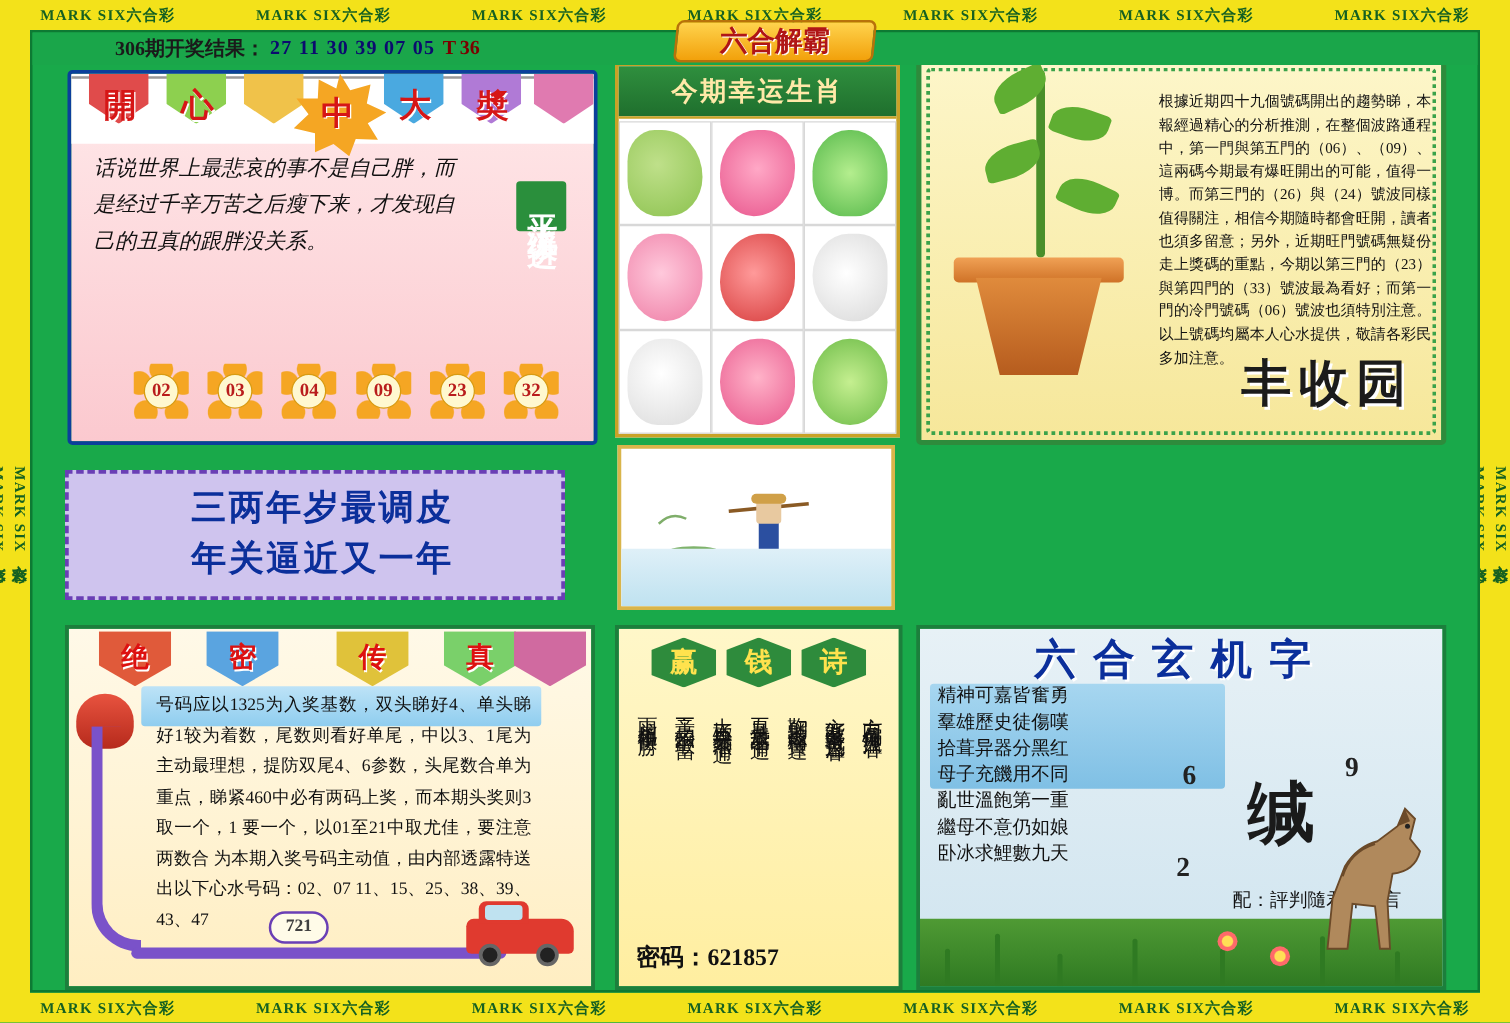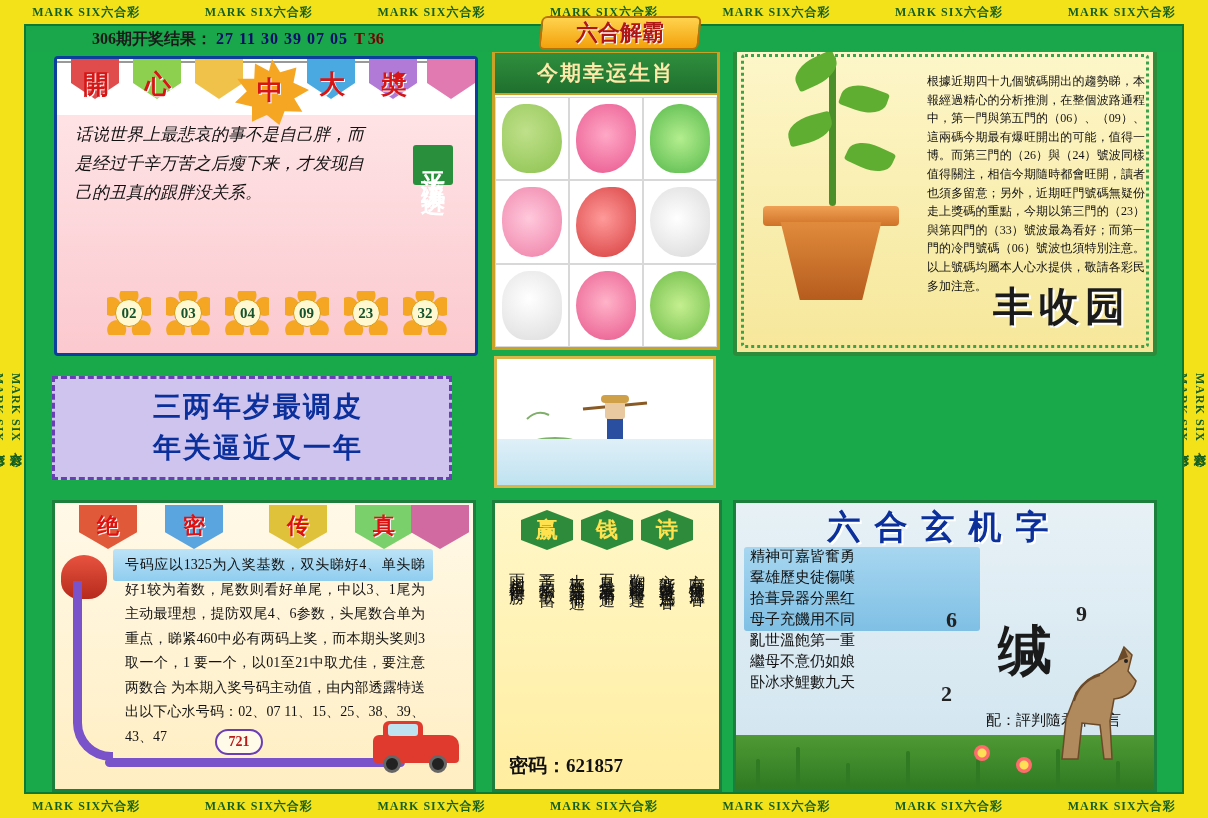--- a/index.html
+++ b/index.html
@@ -141,21 +141,21 @@
       radial-gradient(circle at 90% 35%, #f5a623 9px, transparent 10px),
       radial-gradient(circle at 78% 88%, #f5a623 9px, transparent 10px),
       radial-gradient(circle at 22% 88%, #f5a623 9px, transparent 10px),
       radial-gradient(circle at 10% 35%, #f5a623 9px, transparent 10px);
   }
   .flower .core {
     position:relative; width:28px; height:28px; border-radius:50%;
     background:#fff8d0; border:1px solid #d89b12;
     display:flex; align-items:center; justify-content:center;
     font-family:"Liberation Serif", serif;
-    font-weight:bold; font-size:15px; color:#14532d;
+    font-weight:bold; font-size:15px; color:#b91c1c;
   }
   
   #p-zodiac {
     left:492px; top:50px; width:228px; height:300px;
     background:#ffffff;
     border:3px solid #c9a227;
   }
   .zodiac-head {
     height:42px; background:linear-gradient(#2f8f3e,#1f6f2d);
     color:#ffe9a8;
@@ -316,21 +316,21 @@
     position:absolute; right:14px; bottom:14px; width:86px; height:50px;
   }
   .car-body { position:absolute; left:0; bottom:12px; width:86px; height:28px; background:#e03a2f; border-radius:6px 10px 4px 4px; }
   .car-cab  { position:absolute; left:10px; bottom:36px; width:40px; height:18px; background:#e03a2f; border-radius:6px 6px 0 0; }
   .car-win  { position:absolute; left:15px; bottom:39px; width:30px; height:12px; background:#bfe2f0; border-radius:3px; }
   .wheel { position:absolute; bottom:2px; width:18px; height:18px; border-radius:50%; background:#222; border:3px solid #666; }
   .tag721 {
     position:absolute; left:160px; bottom:34px; width:48px; height:26px;
     border:2px solid #6a3fb5; border-radius:13px;
     display:flex; align-items:center; justify-content:center;
-    font-family:"Liberation Serif", serif; font-weight:bold; font-size:14px; color:#b91c1c;
+    font-family:"Liberation Serif", serif; font-weight:bold; font-size:14px; color:#404040;
     background:#fffbe8;
   }
   
   #p-poem {
     left:492px; top:500px; width:230px; height:292px;
     background:linear-gradient(#fff7c9,#ffeea0);
     border:3px solid #1c7f3c;
     overflow:hidden;
   }
   .poem-head {

